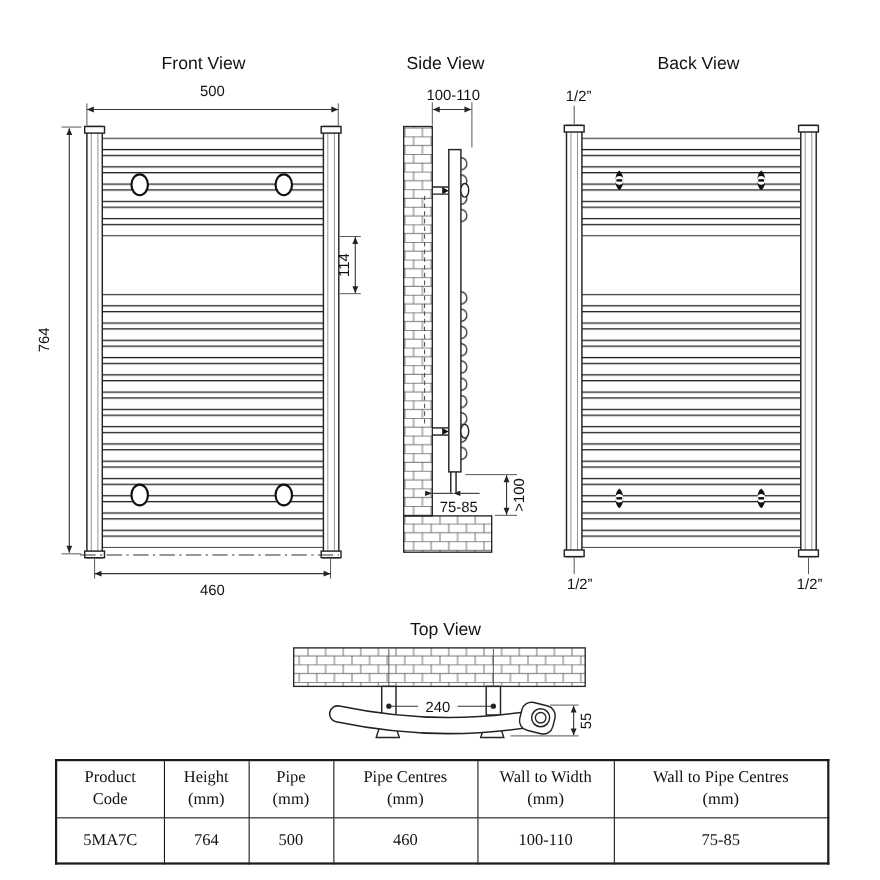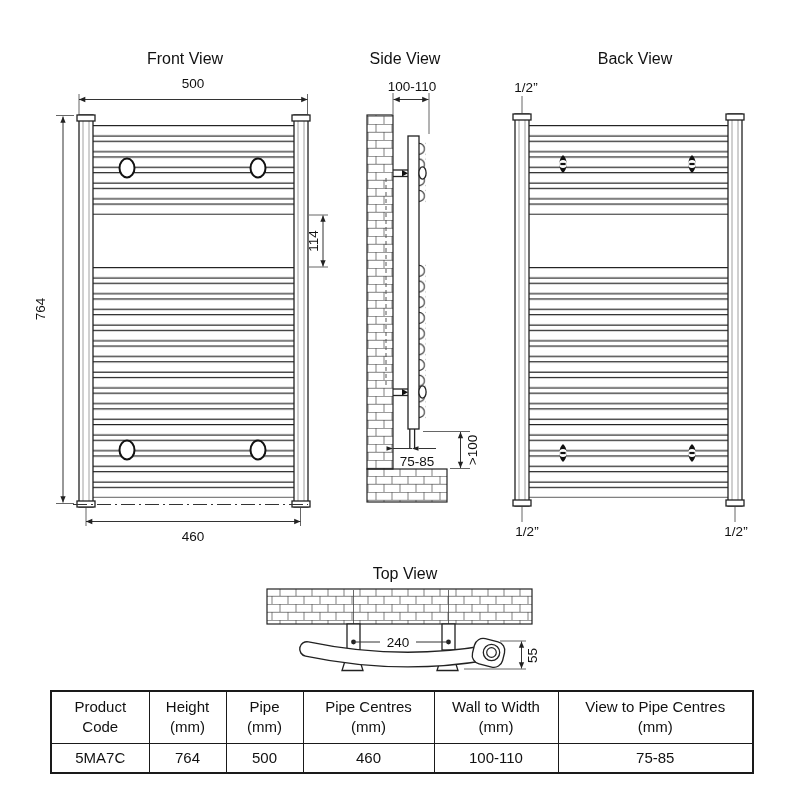--- a/index.html
+++ b/index.html
@@ -7,26 +7,26 @@
         font-family:"Liberation Sans",sans-serif;margin-top:12px;}
   svg text{font-family:"Liberation Sans",sans-serif;fill:#111;}
   .vt{font-size:16px;text-anchor:middle;dominant-baseline:central;}
   .dt{font-size:13.5px;text-anchor:middle;dominant-baseline:central;}
   .ln{stroke:#222;stroke-width:1.3;fill:none;}
   .lnf{stroke:#222;stroke-width:1.3;fill:#fff;}
   .dim{stroke:#333;stroke-width:1;fill:none;}
   .ext{stroke:#555;stroke-width:0.9;fill:none;}
   .inr{stroke:#888;stroke-width:0.8;fill:none;}
   .spec{position:absolute;left:50px;top:678px;border-collapse:collapse;
-        table-layout:fixed;width:702px;}
+        table-layout:fixed;width:702px;font-family:Liberation Serif, serif;}
   .spec th,.spec td{border:1.7px solid #1a1a1a;font-weight:normal;font-size:15px;
         color:#111;text-align:center;vertical-align:middle;padding:0;line-height:1.35;}
   .spec{border:2.5px solid #1a1a1a;}
   .spec .hrow{height:52px;}
-  .spec .vrow{height:30px;}
+  .spec .vrow{height:42px;}
   .hl{display:block;}
 </style>
 </head>
 <body>
 
 <div class="page">
 
 <svg width="800" height="672" viewBox="0 0 800 672">
   <defs>
     <marker id="arr" viewBox="0 0 10 10" refX="9" refY="5" markerWidth="9" markerHeight="7" orient="auto-start-reverse">
@@ -264,21 +264,21 @@
     </th>
     <th>
       <span class="hl">Pipe Centres</span>
       <span class="hl">(mm)</span>
     </th>
     <th>
       <span class="hl">Wall to Width</span>
       <span class="hl">(mm)</span>
     </th>
     <th>
-      <span class="hl">View to Pipe Centres</span>
+      <span class="hl">Wall to Pipe Centres</span>
       <span class="hl">(mm)</span>
     </th>
   </tr>
   <tr class="vrow">
     <td>5MA7C</td>
     <td>764</td>
     <td>500</td>
     <td>460</td>
     <td>100-110</td>
     <td>75-85</td>

